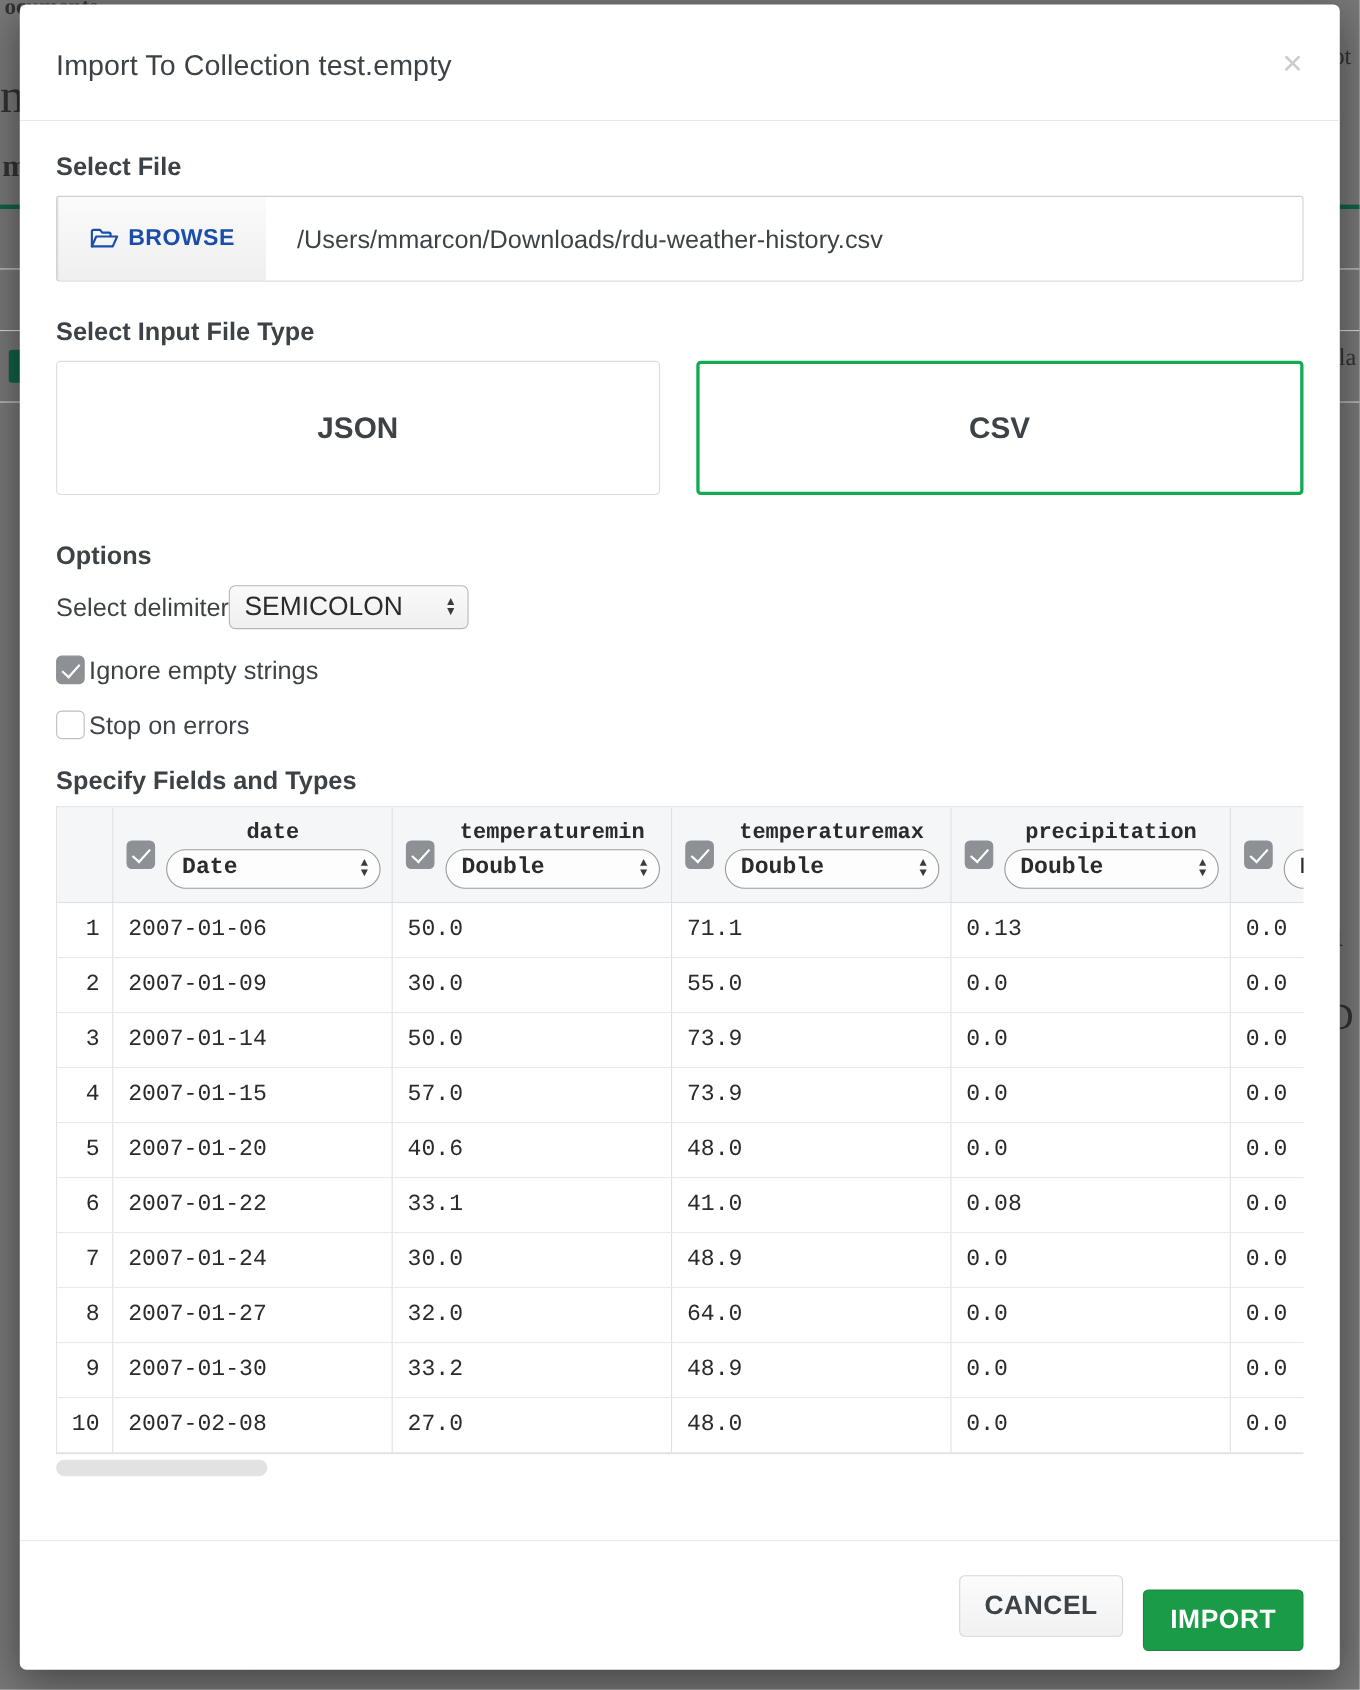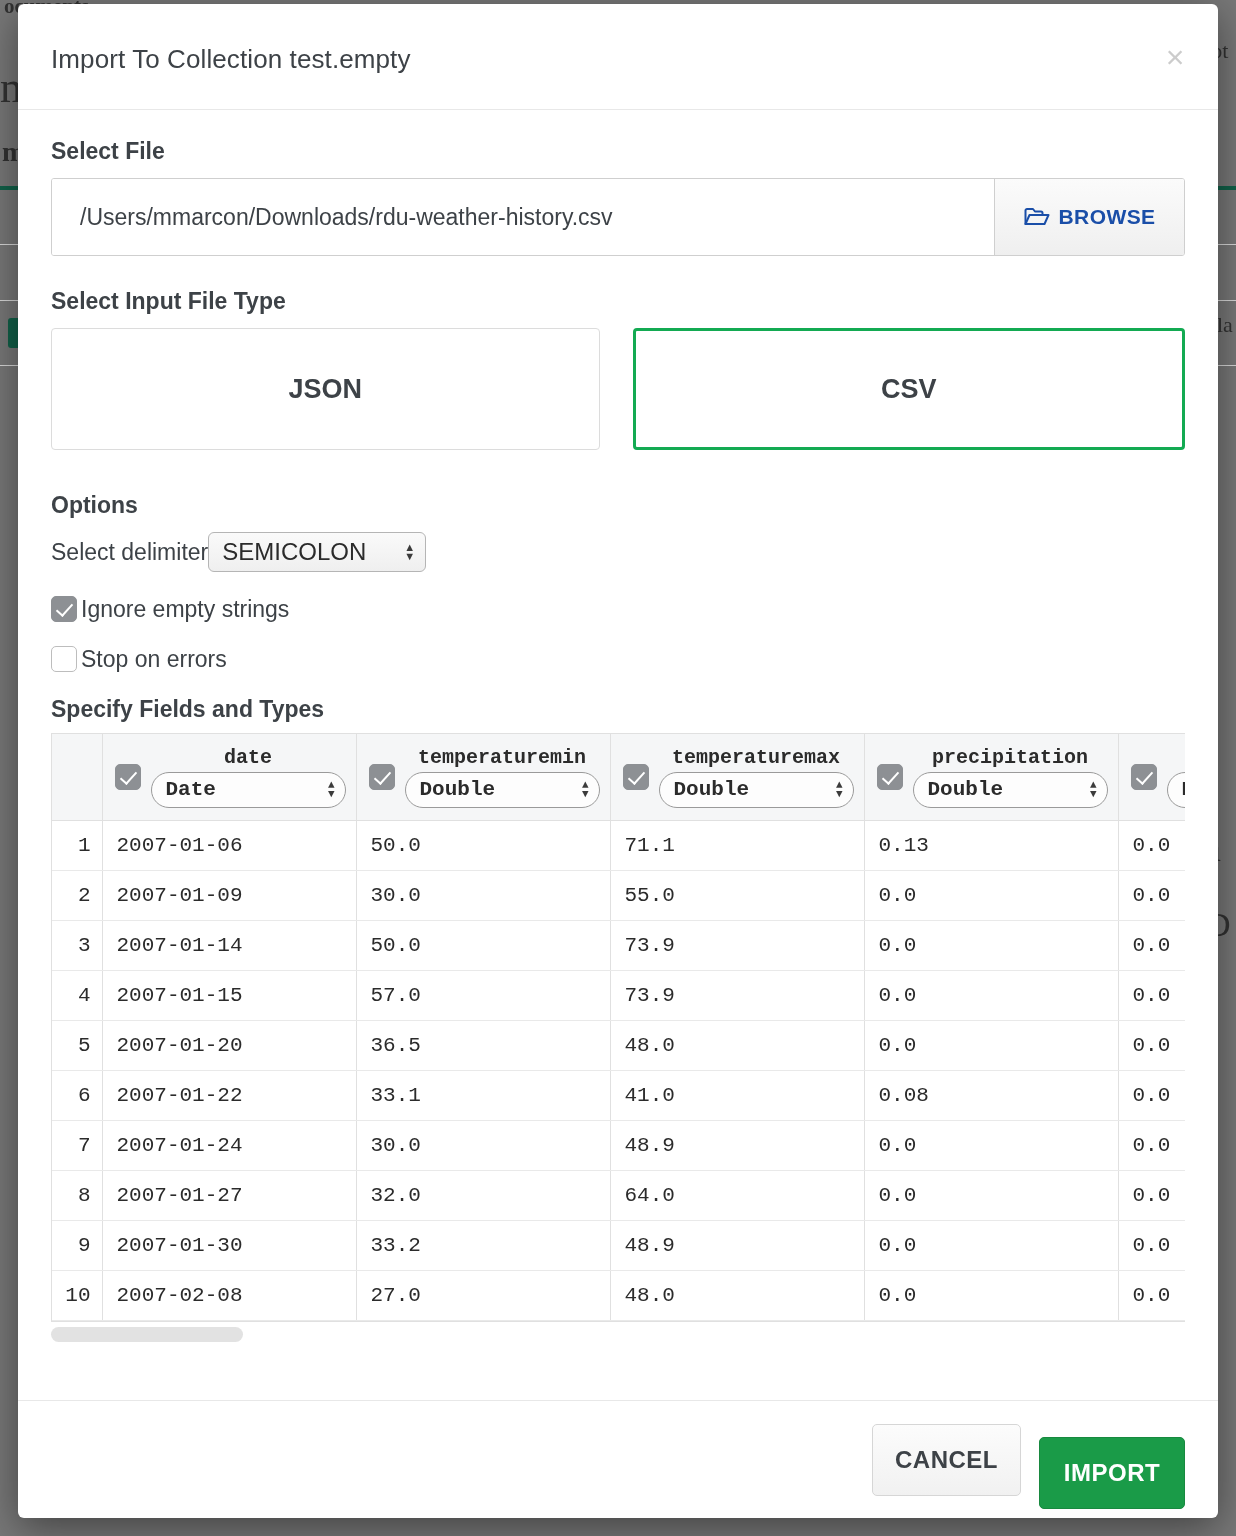--- a/index.html
+++ b/index.html
@@ -344,21 +344,21 @@
     flex: 0 0 auto;
     height: 118px;
     border-top: 1px solid #e8e8e8;
     display: flex;
     align-items: center;
     justify-content: flex-end;
     gap: 18px;
     padding-right: 33px;
   }
   .btn {
-    height: 72px;
+    height: 56px;
     border-radius: 5px;
     font-size: 24px;
     font-weight: bold;
     letter-spacing: .5px;
     display: flex;
     align-items: center;
     justify-content: center;
     cursor: pointer;
     font-family: "Liberation Sans", sans-serif;
   }
@@ -404,30 +404,30 @@
 
   <div id="modal-header">
     <div id="modal-title">Import To Collection test.empty</div>
     <div id="modal-close">×</div>
   </div>
 
   <div id="modal-body">
 
     <h3 class="section">Select File</h3>
     <div id="file-row">
-      <div id="file-path">/Users/mmarcon/Downloads/rdu-weather-history.csv</div>
       <div id="browse-button">
         <span>
           <svg width="26" height="20" viewBox="0 0 26 20" fill="none" xmlns="http://www.w3.org/2000/svg">
             <path d="M1.5 17V3.5C1.5 2.7 2.2 2 3 2h6l2 2.5h6c.8 0 1.5.7 1.5 1.5v1.5" stroke="#1a4ea8" stroke-width="2" stroke-linecap="round" stroke-linejoin="round"></path>
             <path d="M1.5 17l4-9h19l-4 9H1.5z" stroke="#1a4ea8" stroke-width="2" stroke-linecap="round" stroke-linejoin="round"></path>
           </svg>
         </span>
         <span>BROWSE</span>
       </div>
+      <div id="file-path">/Users/mmarcon/Downloads/rdu-weather-history.csv</div>
     </div>
 
     <h3 class="section">Select Input File Type</h3>
     <div id="filetype-row">
       <div class="filetype-card">JSON</div>
       <div class="filetype-card selected">CSV</div>
     </div>
 
     <div id="options-section">
       <h3 class="section">Options</h3>
@@ -575,21 +575,21 @@
               <td class="idx">4</td>
               <td>2007-01-15</td>
               <td>57.0</td>
               <td>73.9</td>
               <td>0.0</td>
               <td>0.0</td>
             </tr>
             <tr>
               <td class="idx">5</td>
               <td>2007-01-20</td>
-              <td>36.5</td>
+              <td>40.6</td>
               <td>48.0</td>
               <td>0.0</td>
               <td>0.0</td>
             </tr>
             <tr>
               <td class="idx">6</td>
               <td>2007-01-22</td>
               <td>33.1</td>
               <td>41.0</td>
               <td>0.08</td>

